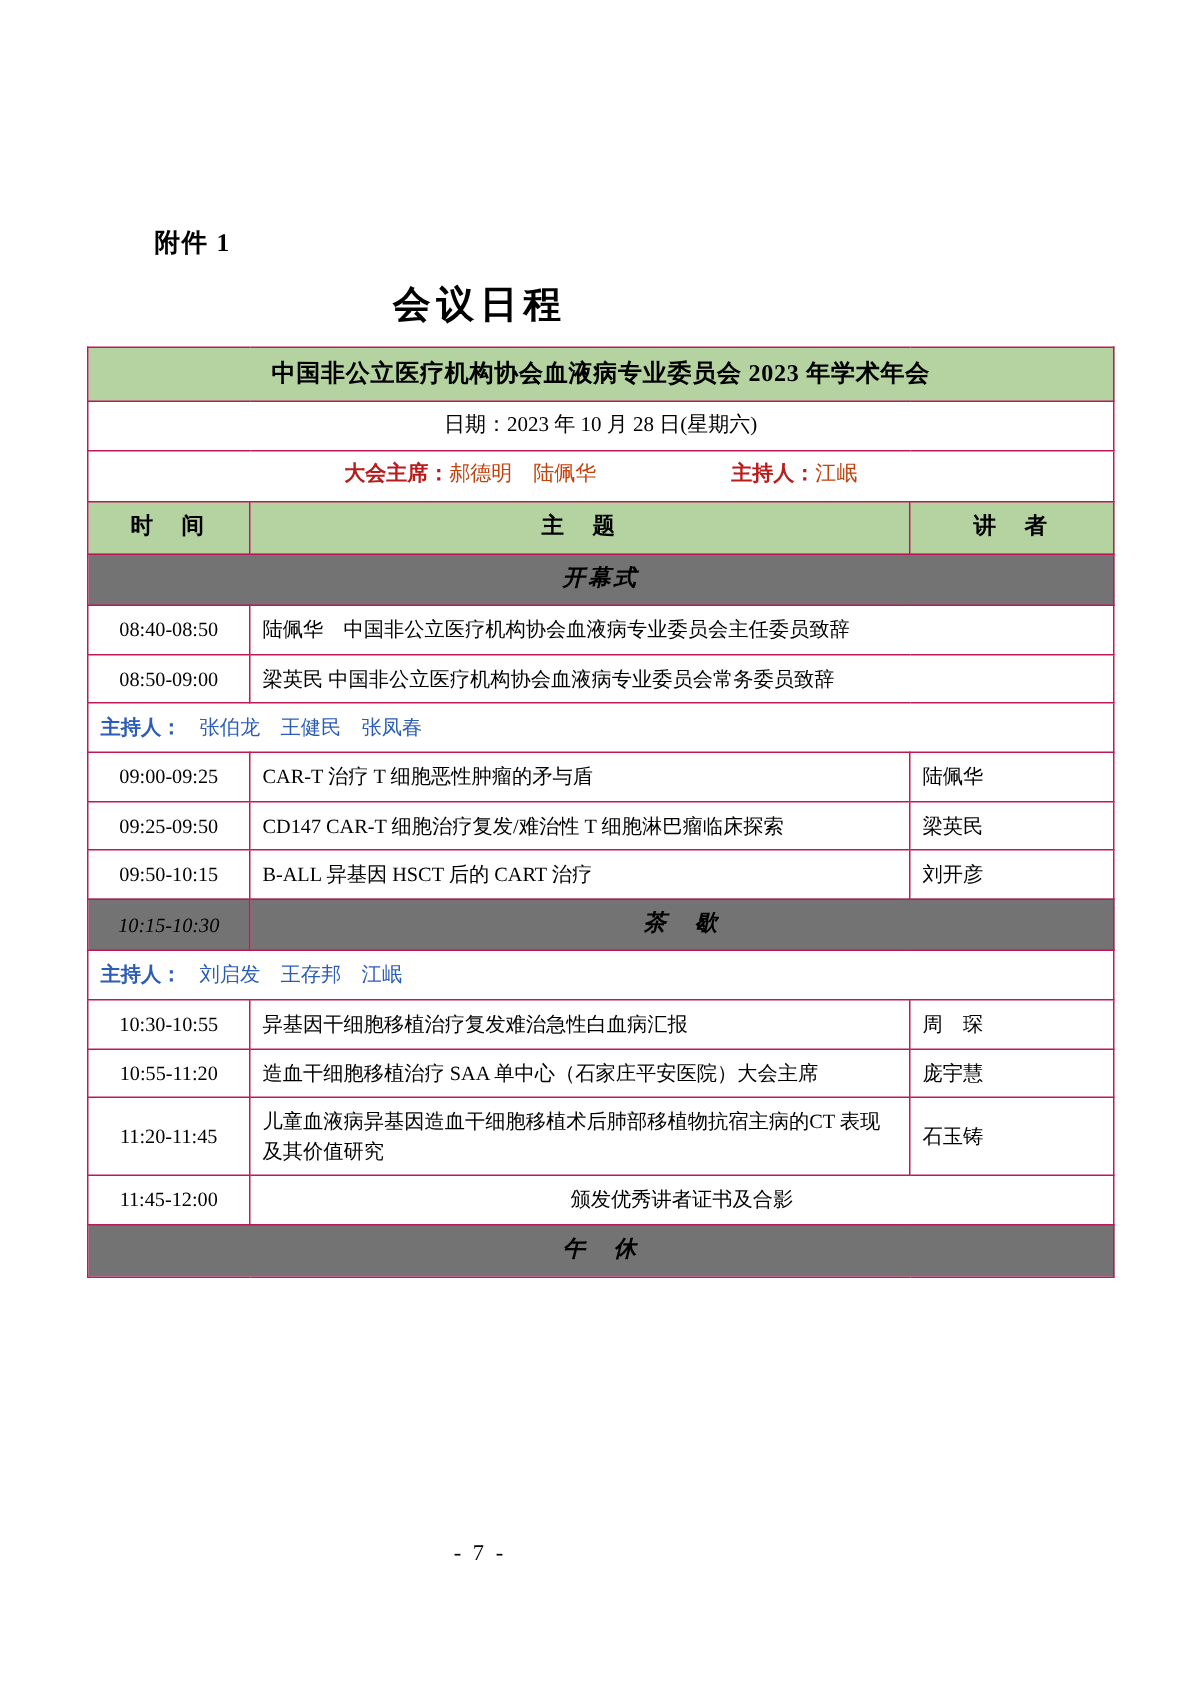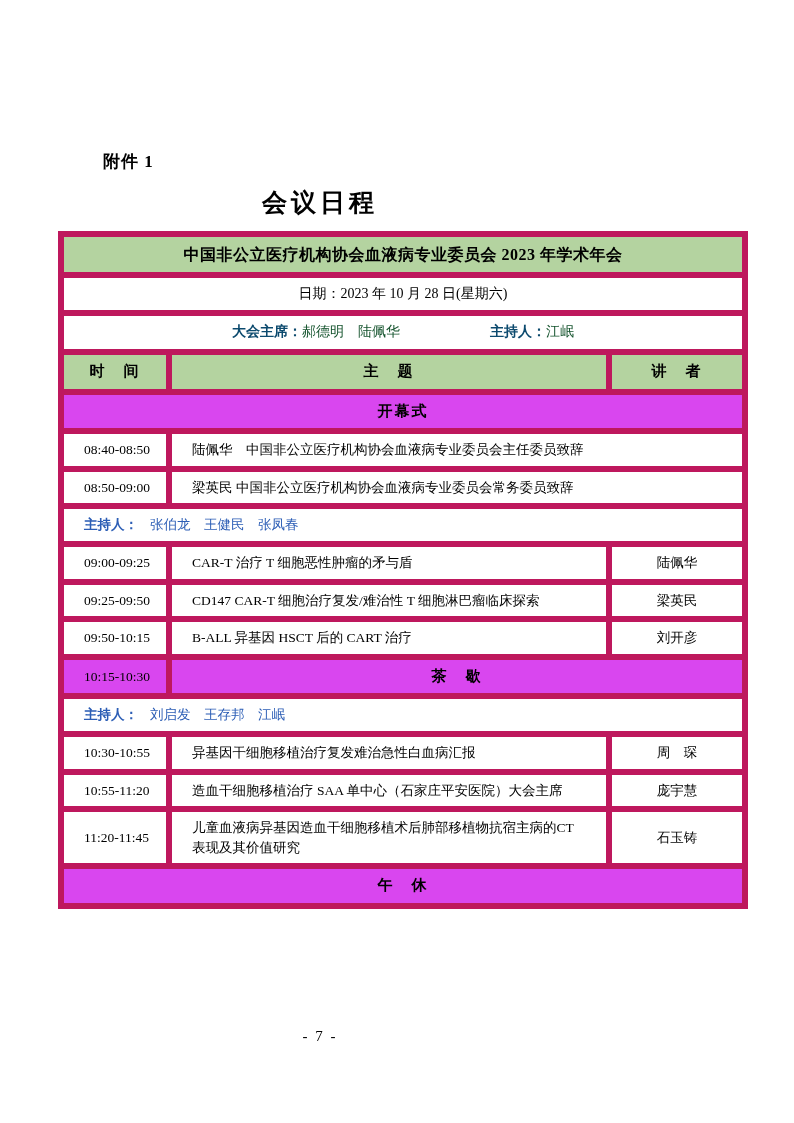--- a/index.html
+++ b/index.html
@@ -41,30 +41,31 @@
   table.agenda {
     position: absolute;
     left: 58px;
     top: 231px;
     width: 684px;
     border-collapse: collapse;
     table-layout: fixed;
     font-size: 13.5px;
   }
   table.agenda td {
-    border: 6px solid #be185d;
-    padding: 6px 20px;
+    border: 1px solid #be185d;
+    padding: 6px 8px;
     vertical-align: middle;
     line-height: 1.45;
   }
   .green-band {
     background: #b4d3a0;
   }
   .green-light {
-    background: #d946ef;
+    background: #737373;
+    font-style: italic;
   }
   .c-title {
     text-align: center;
     font-weight: bold;
     font-size: 16px;
     letter-spacing: 0.5px;
     padding-top: 10px;
     padding-bottom: 10px;
   }
   .c-date {
@@ -73,25 +74,25 @@
     padding-top: 7px;
     padding-bottom: 4px;
   }
   .c-chairline {
     text-align: center;
     font-size: 14px;
     padding-top: 2px;
     padding-bottom: 7px;
   }
   .chair-label {
-    color: #0c4a6e;
+    color: #b91c1c;
     font-weight: bold;
   }
   .chair-names {
-    color: #14532d;
+    color: #c2410c;
   }
   .spacer-wide {
     display: inline-block;
     width: 90px;
   }
   .hdr {
     text-align: center;
     font-weight: bold;
     font-size: 15px;
     letter-spacing: 2px;
@@ -113,21 +114,20 @@
   }
   .topic-cell {
     text-align: left;
     font-size: 13.5px;
   }
   .topic-center {
     text-align: center;
     font-size: 13.5px;
   }
   .speaker-cell {
-    text-align: center;
     font-size: 13.5px;
   }
   .host-row {
     font-size: 13.5px;
     padding-top: 9px;
     padding-bottom: 9px;
   }
   .host-row .chair-label,
   .host-row .chair-names {
     color: #2b5db5;
@@ -242,20 +242,24 @@
         <td class="topic-cell">造血干细胞移植治疗 SAA 单中心（石家庄平安医院）大会主席</td>
         <td class="speaker-cell">庞宇慧</td>
       </tr>
 
       <tr>
         <td class="time-cell">11:20-11:45</td>
         <td class="topic-cell">儿童血液病异基因造血干细胞移植术后肺部移植物抗宿主病的CT 表现及其价值研究</td>
         <td class="speaker-cell">石玉铸</td>
       </tr>
 
+      <tr>
+        <td class="time-cell">11:45-12:00</td>
+        <td class="topic-center" colspan="2">颁发优秀讲者证书及合影</td>
+      </tr>
 
       <tr>
         <td class="green-light section-row" colspan="3">午　休</td>
       </tr>
     </tbody>
   </table>
 
   <div class="footer">- 7 -</div>
 </div>
 

